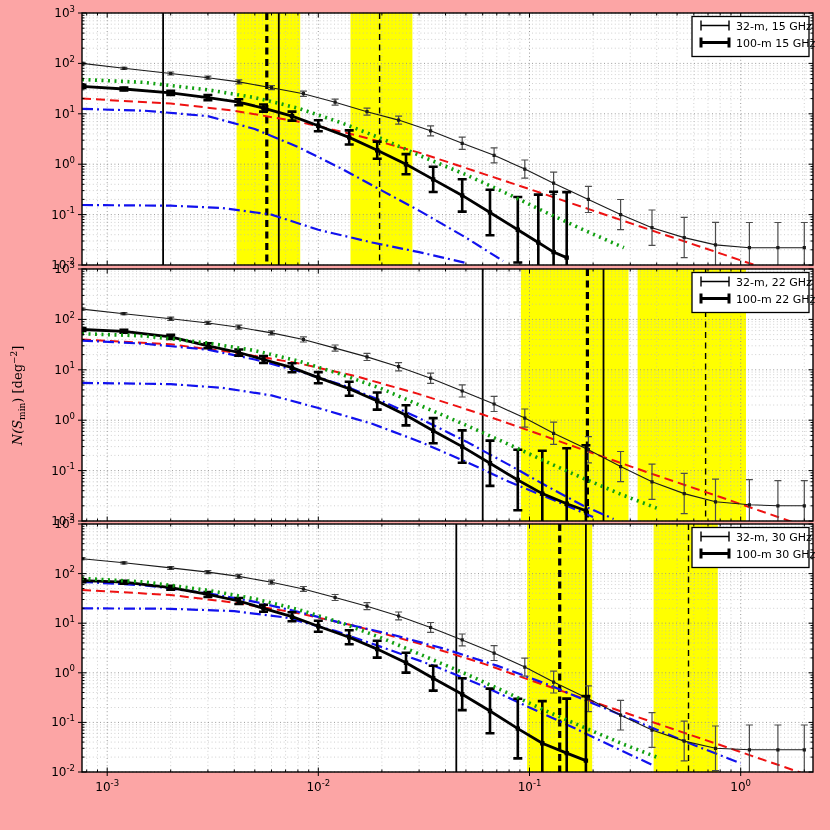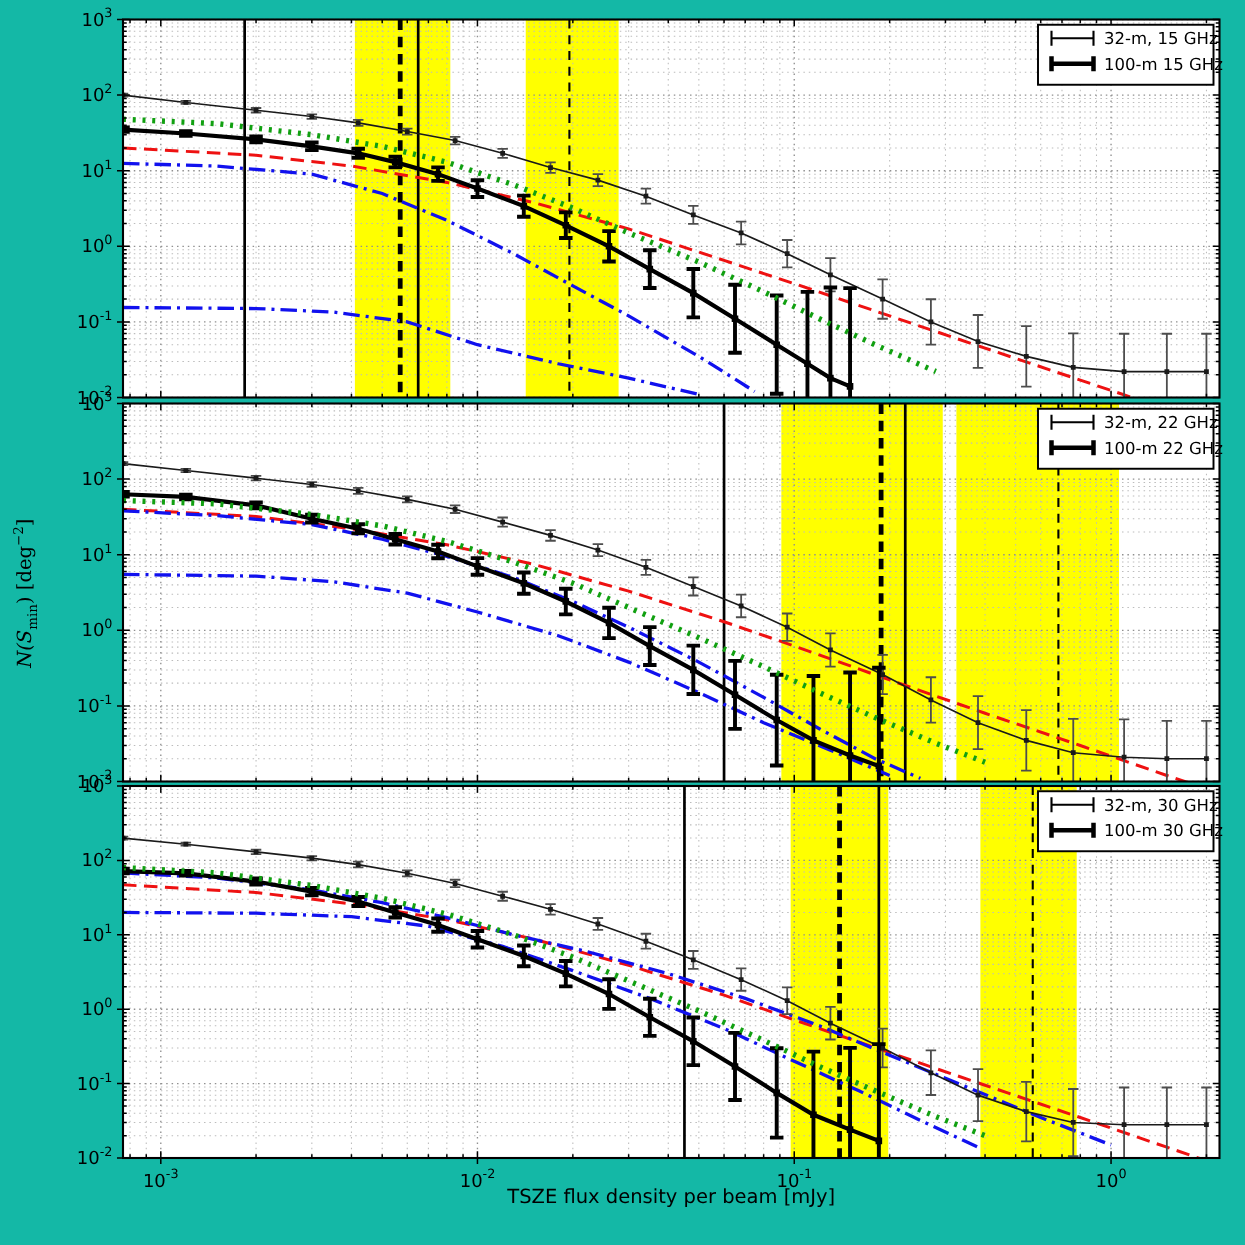--- a/index.html
+++ b/index.html
@@ -1,16 +1,16 @@
 <!DOCTYPE html>
 <html><head>
 <meta charset="utf-8">
 <style>
   html,body{margin:0;padding:0;background:#fff;}
-  #fig{position:relative;width:830px;height:830px;background:#14b8a6;
+  #fig{position:relative;width:830px;height:830px;background:#fca5a5;
        font-family:"DejaVu Sans","Liberation Sans",sans-serif;}
   #canvas-holder{position:absolute;left:0;top:0;}
   .axis-label{position:absolute;color:#000;font-size:13px;}
   #xlabel{left:82px;top:791px;width:731px;text-align:center;}
   #ylabel{left:-62px;top:386px;width:160px;text-align:center;
           transform:rotate(-90deg);font-family:"DejaVu Serif","Liberation Serif",serif;}
   #ylabel .it{font-style:italic;}
   #ylabel sub{font-size:9px;}
   #ylabel sup{font-size:9px;}
 </style>
@@ -142,15 +142,14 @@
           <text x="740.6894145819036" y="791" text-anchor="middle" font-size="12" fill="#000"><tspan>10</tspan><tspan dy="-5.4" font-size="8.5">0</tspan></text>
           <g>
             <rect x="692" y="527.5" width="117" height="40" fill="#ffffff" stroke="#000" stroke-width="1.3"></rect>
             <path d="M701,536.5H729M701,531.5V541.5M729,531.5V541.5" stroke="#000" stroke-width="1.4" fill="none"></path>
             <text x="736" y="540.5" font-size="11" fill="#000">32-m, 30 GHz</text>
             <path d="M701,553.5H729M701,548.5V558.5M729,548.5V558.5" stroke="#000" stroke-width="3" fill="none"></path>
             <text x="736" y="557.5" font-size="11" fill="#000">100-m 30 GHz</text>
           </g>
         </g>
       </svg></div>
-  <div id="xlabel" class="axis-label">TSZE flux density per beam [mJy]</div>
   <div id="ylabel" class="axis-label"><span class="it">N(S</span><sub>min</sub>) [deg<sup>−2</sup>]</div>
 </div>
 
 </body></html>

